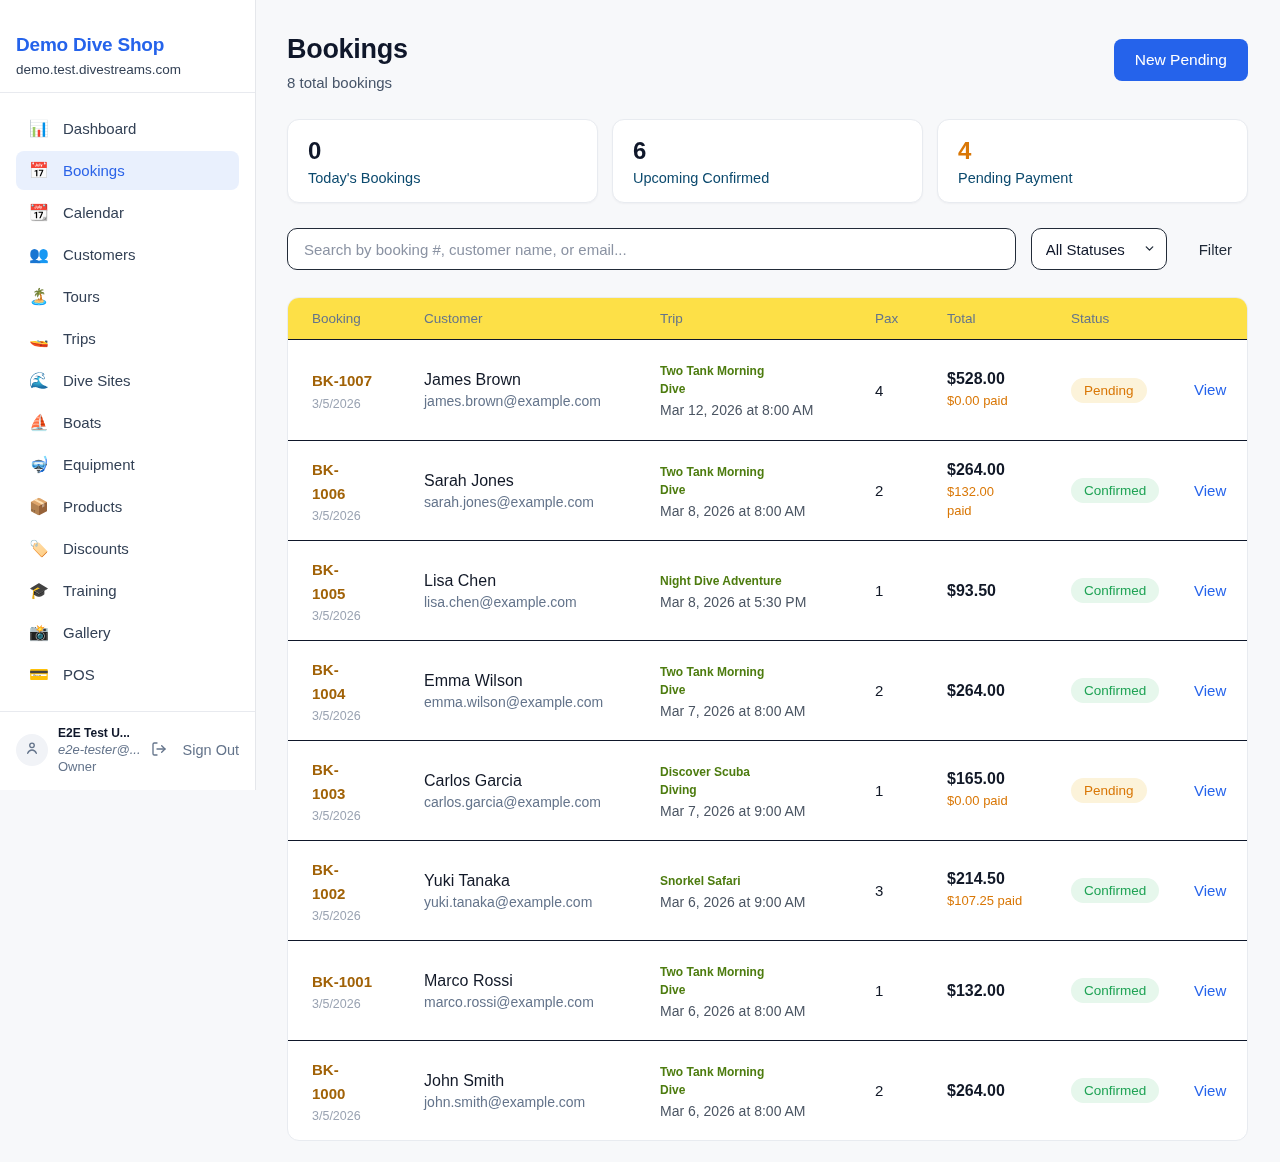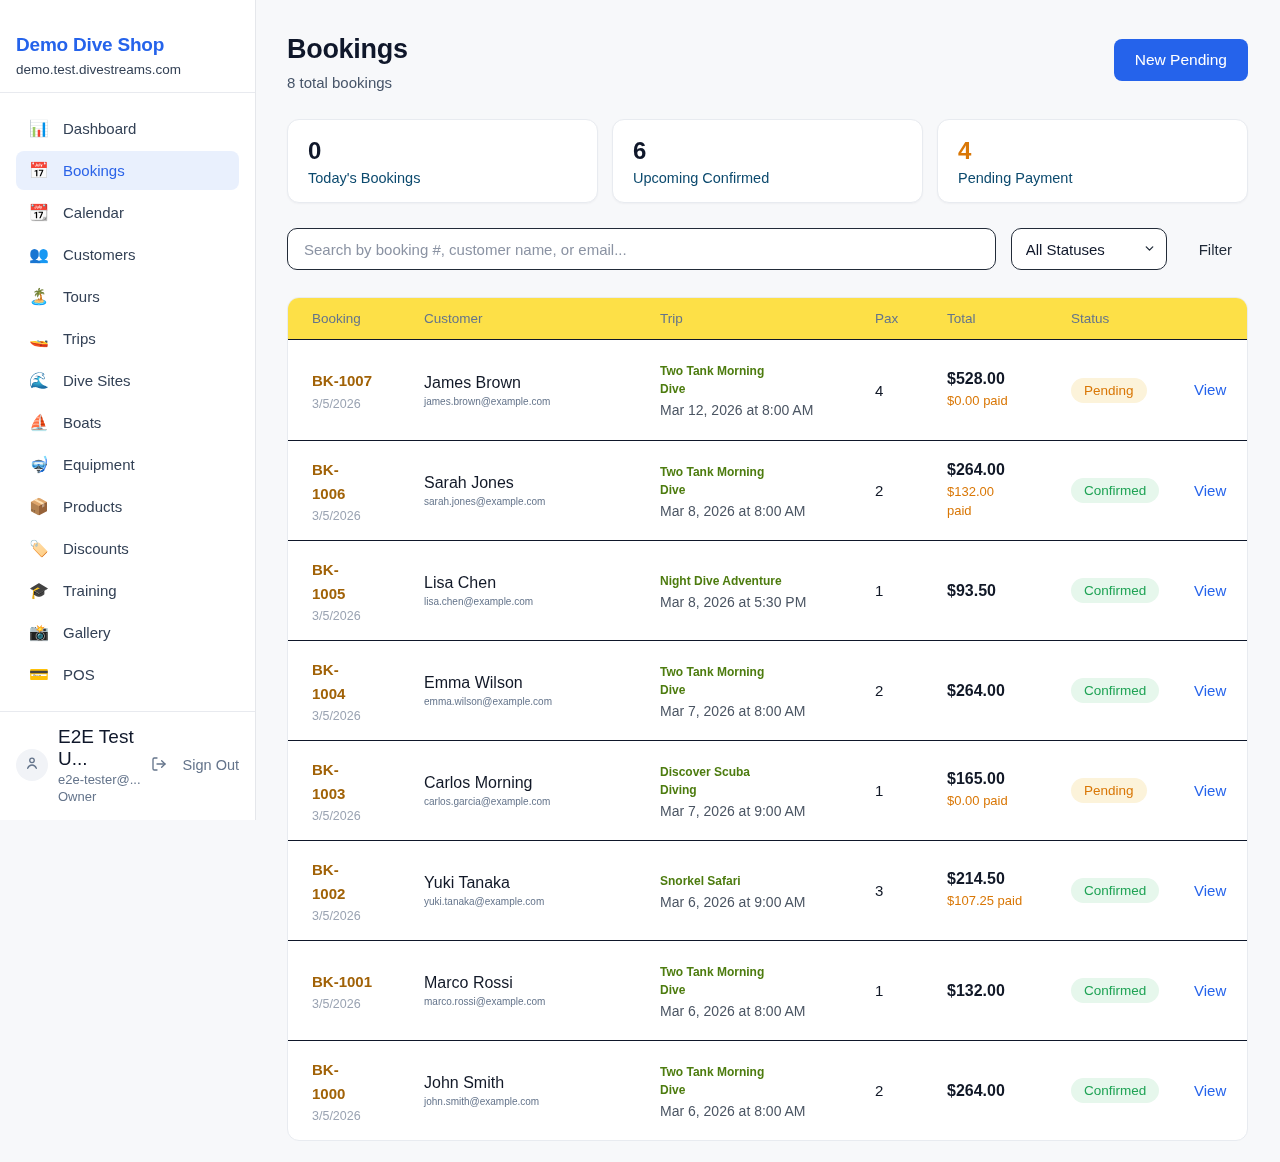--- a/index.html
+++ b/index.html
@@ -34,22 +34,22 @@
     border-top:1px solid #e8eaef;
     padding:14px 16px 16px;
     display:flex; align-items:center; gap:10px;
   }
   .avatar {
     width:32px; height:32px; border-radius:50%;
     background:#f1f3f7; display:flex; align-items:center; justify-content:center;
     flex-shrink:0;
   }
   .user-meta { flex:1; min-width:0; }
-  .user-name { font-size:19px; font-weight:400; color:#0f172a; }
-  .user-email { font-size:13px; color:#64748b; margin-top:2px; }
+  .user-name { font-size:12px; font-weight:700; color:#0f172a; }
+  .user-email { font-size:13px; color:#64748b; margin-top:2px;font-style:italic; }
   .user-role { font-size:13px; color:#64748b; margin-top:2px; }
   .signout {
     display:flex; align-items:center; gap:16px;
     color:#64748b; font-size:14.5px; cursor:pointer; white-space:nowrap;
   }
 
   
   .main { flex:1; padding:34px 32px 0 31px; min-width:0; }
   .page-header { display:flex; justify-content:space-between; align-items:flex-start; }
   .page-title { font-size:27px; font-weight:700; color:#0f172a; letter-spacing:-0.3px; }
@@ -72,21 +72,21 @@
   .filters { display:flex; align-items:center; margin-top:25px; }
   .search-input {
     flex:1; height:42px; border:1.5px solid #222b38; border-radius:10px;
     padding:0 16px; font-family:inherit; font-size:15px; color:#0f172a;
     background:#fff; outline:none;
   }
   .search-input::placeholder { color:#8b93a3; }
   .select-wrap { position:relative; margin-left:15px; }
   .status-select {
     -webkit-appearance:none; appearance:none;
-    width:156px; height:42px; border:1.5px solid #222b38; border-radius:10px;
+    width:136px; height:42px; border:1.5px solid #222b38; border-radius:10px;
     background:#fff; font-family:inherit; font-size:15px; color:#0f172a;
     padding:0 30px 0 14px; cursor:pointer; outline:none;
   }
   .select-chevron { position:absolute; right:11px; top:13px; pointer-events:none; color:#1f2937; }
   .filter-label { margin-left:32px; margin-right:16px; font-size:15px; color:#1f2937; font-weight:500; cursor:pointer; }
 
   
   .table-card {
     margin-top:27px; background:#fff;
     border:1px solid #e8ebf0; border-radius:12px;
@@ -100,21 +100,21 @@
   .thead {
     background:#fde047; height:42px;
     border-bottom:1.5px solid #0f172a;
     font-size:13.5px; color:#64748b;
   }
   .trow { min-height:100px; padding-top:14px; padding-bottom:14px; }
   .trow + .trow { border-top:1.5px solid #0f172a; }
   .bk-id { color:#a16207; font-size:15px; font-weight:700; line-height:1.55; white-space:pre-line; cursor:pointer; }
   .bk-date { color:#9aa3b2; font-size:12.5px; margin-top:4px; }
   .cust-name { color:#111827; font-size:16px; font-weight:500; }
-  .cust-email { color:#64748b; font-size:10px; margin-top:4px; }
+  .cust-email { color:#64748b; font-size:14px; margin-top:4px; }
   .trip-name { color:#4d7c0f; font-size:12px; font-weight:700; line-height:1.5; white-space:pre-line; }
   .trip-date { color:#4b5563; font-size:14px; margin-top:4px; }
   .pax { color:#111827; font-size:15px; }
   .total { color:#111827; font-size:16px; font-weight:700; }
   .paid { color:#d97706; font-size:13px; margin-top:4px; line-height:1.45; white-space:pre-line; }
   .badge {
     display:inline-block; padding:5px 13px; border-radius:999px;
     font-size:13.5px; font-weight:500;
   }
   .badge.pending { color:#d97706; background:#fcf3da; }
@@ -374,21 +374,21 @@
       <span class="view-link">View</span>
     </div>
   </div>
           <div class="tgrid trow">
     <div>
       <div class="bk-id">BK-
 1003</div>
       <div class="bk-date">3/5/2026</div>
     </div>
     <div>
-      <div class="cust-name">Carlos Morning</div>
+      <div class="cust-name">Carlos Garcia</div>
       <div class="cust-email">carlos.garcia@example.com</div>
     </div>
     <div>
       <div class="trip-name">Discover Scuba
 Diving</div>
       <div class="trip-date">Mar 7, 2026 at 9:00 AM</div>
     </div>
     <div class="pax">1</div>
     <div>
       <div class="total">$165.00</div>

